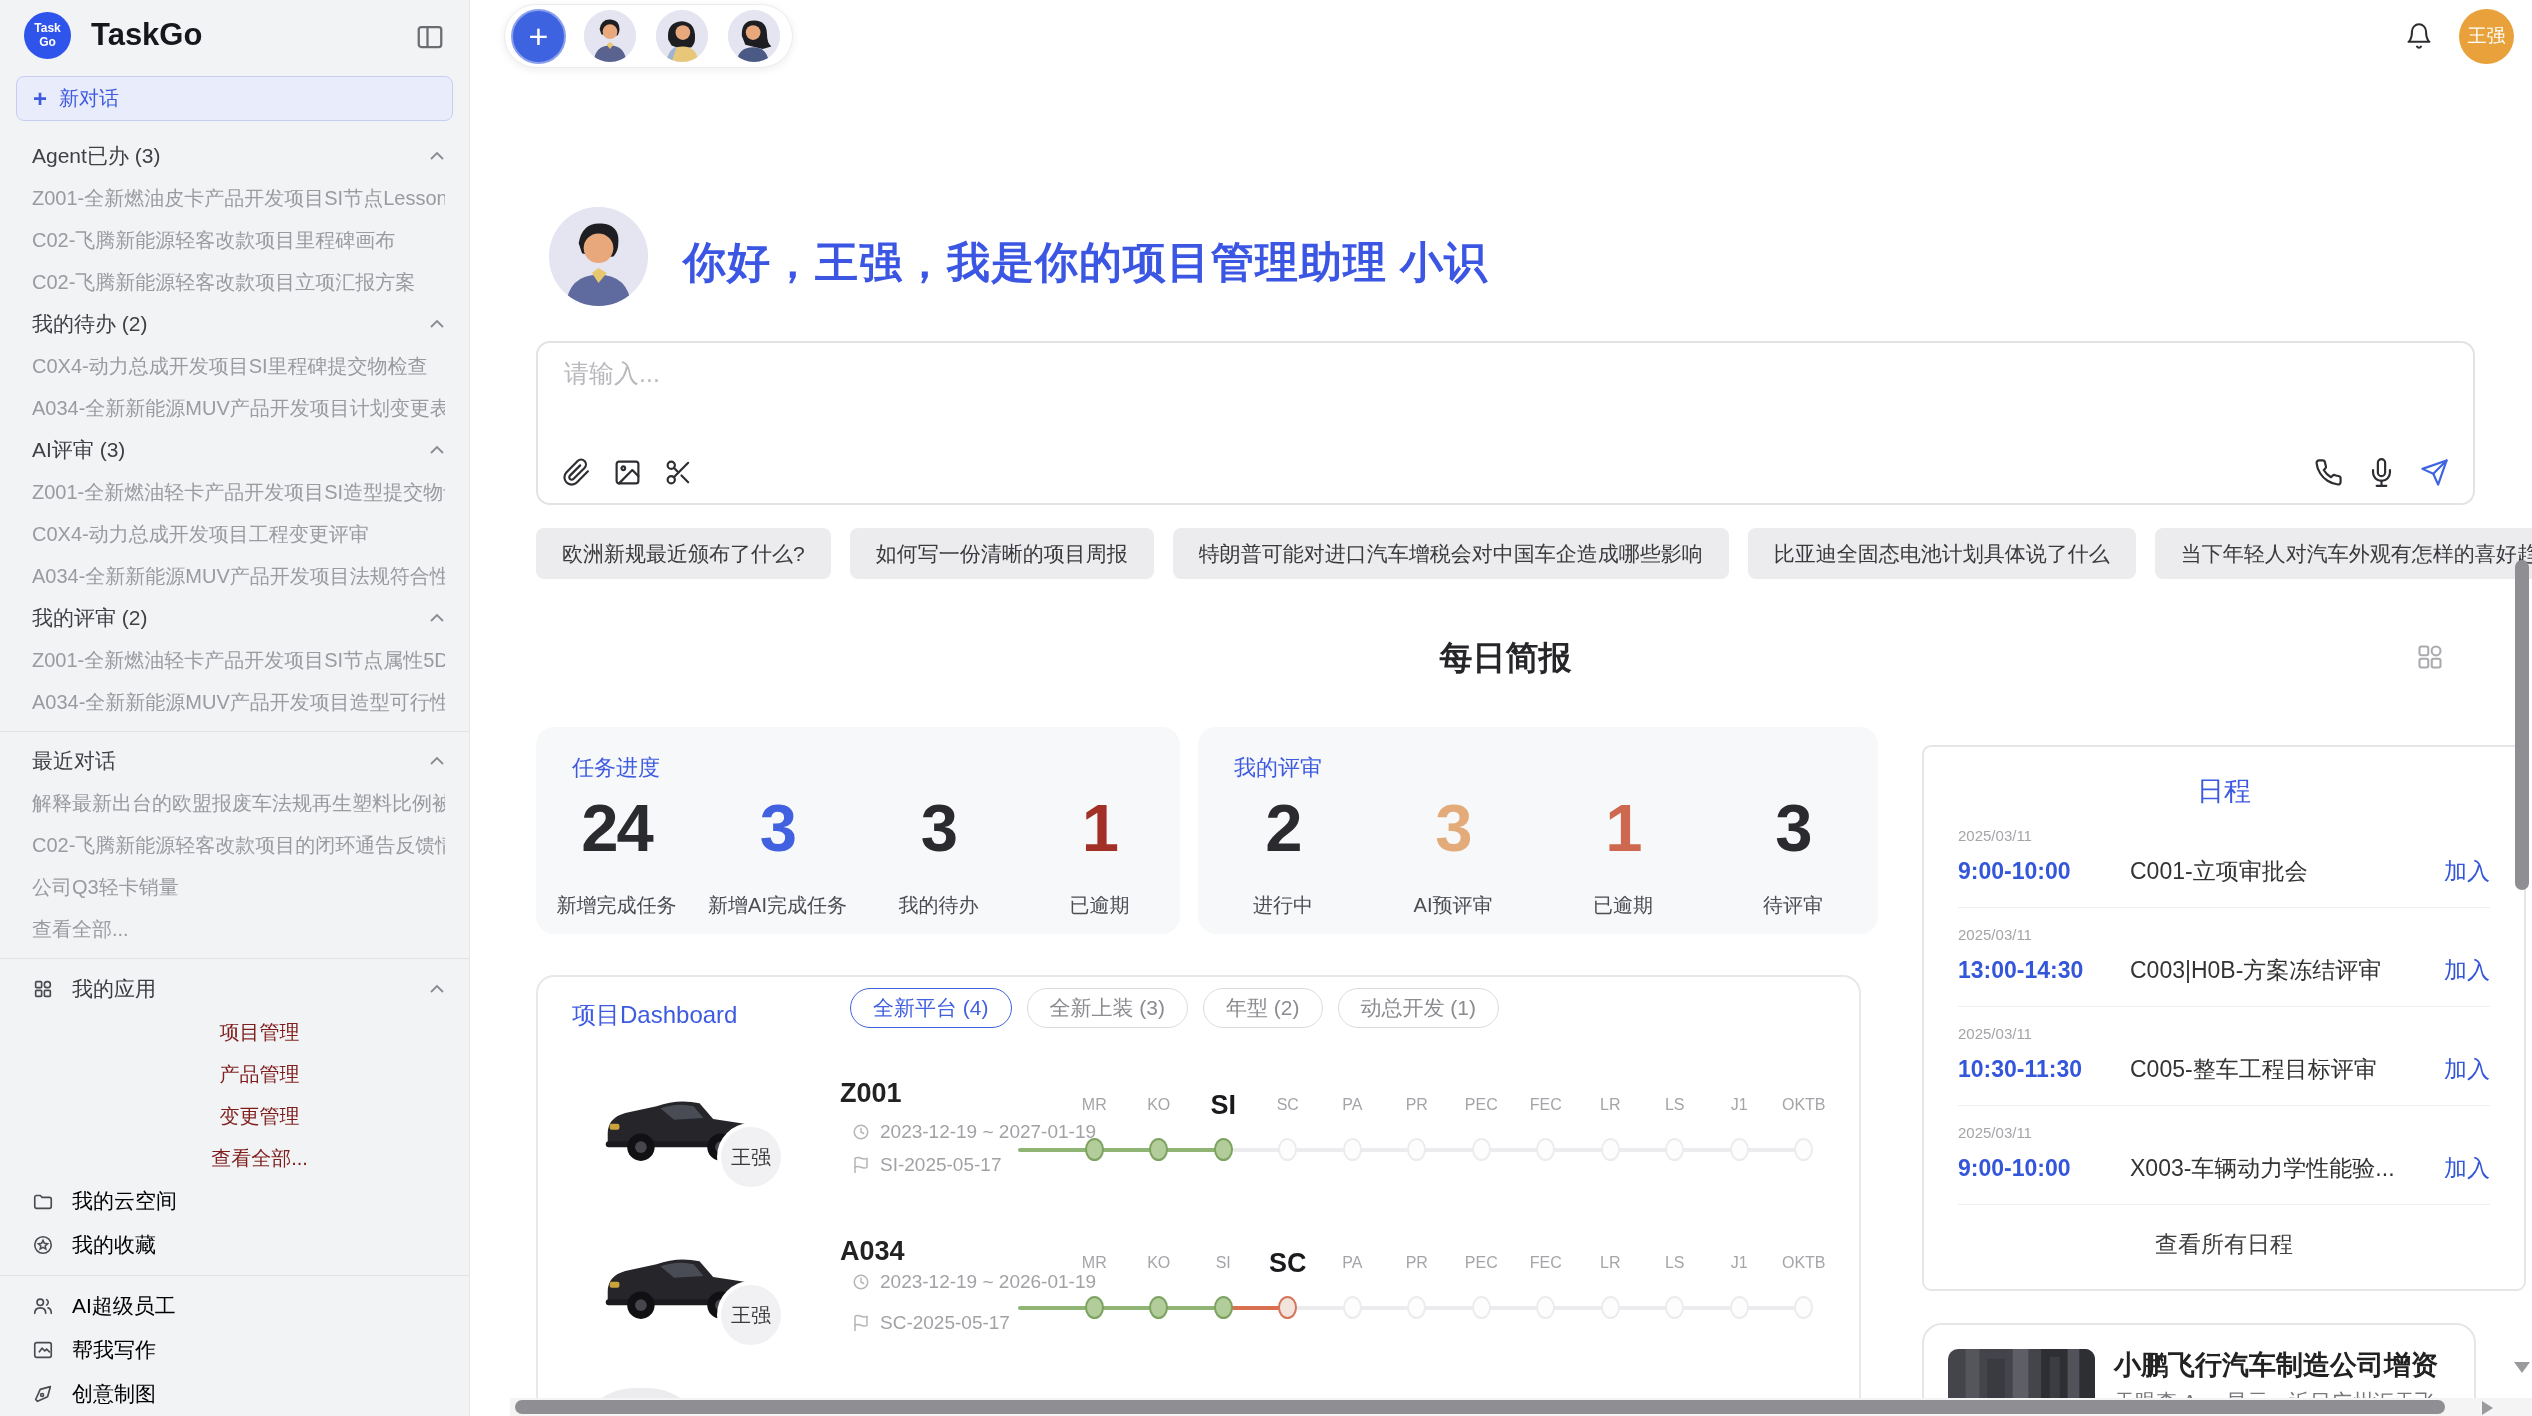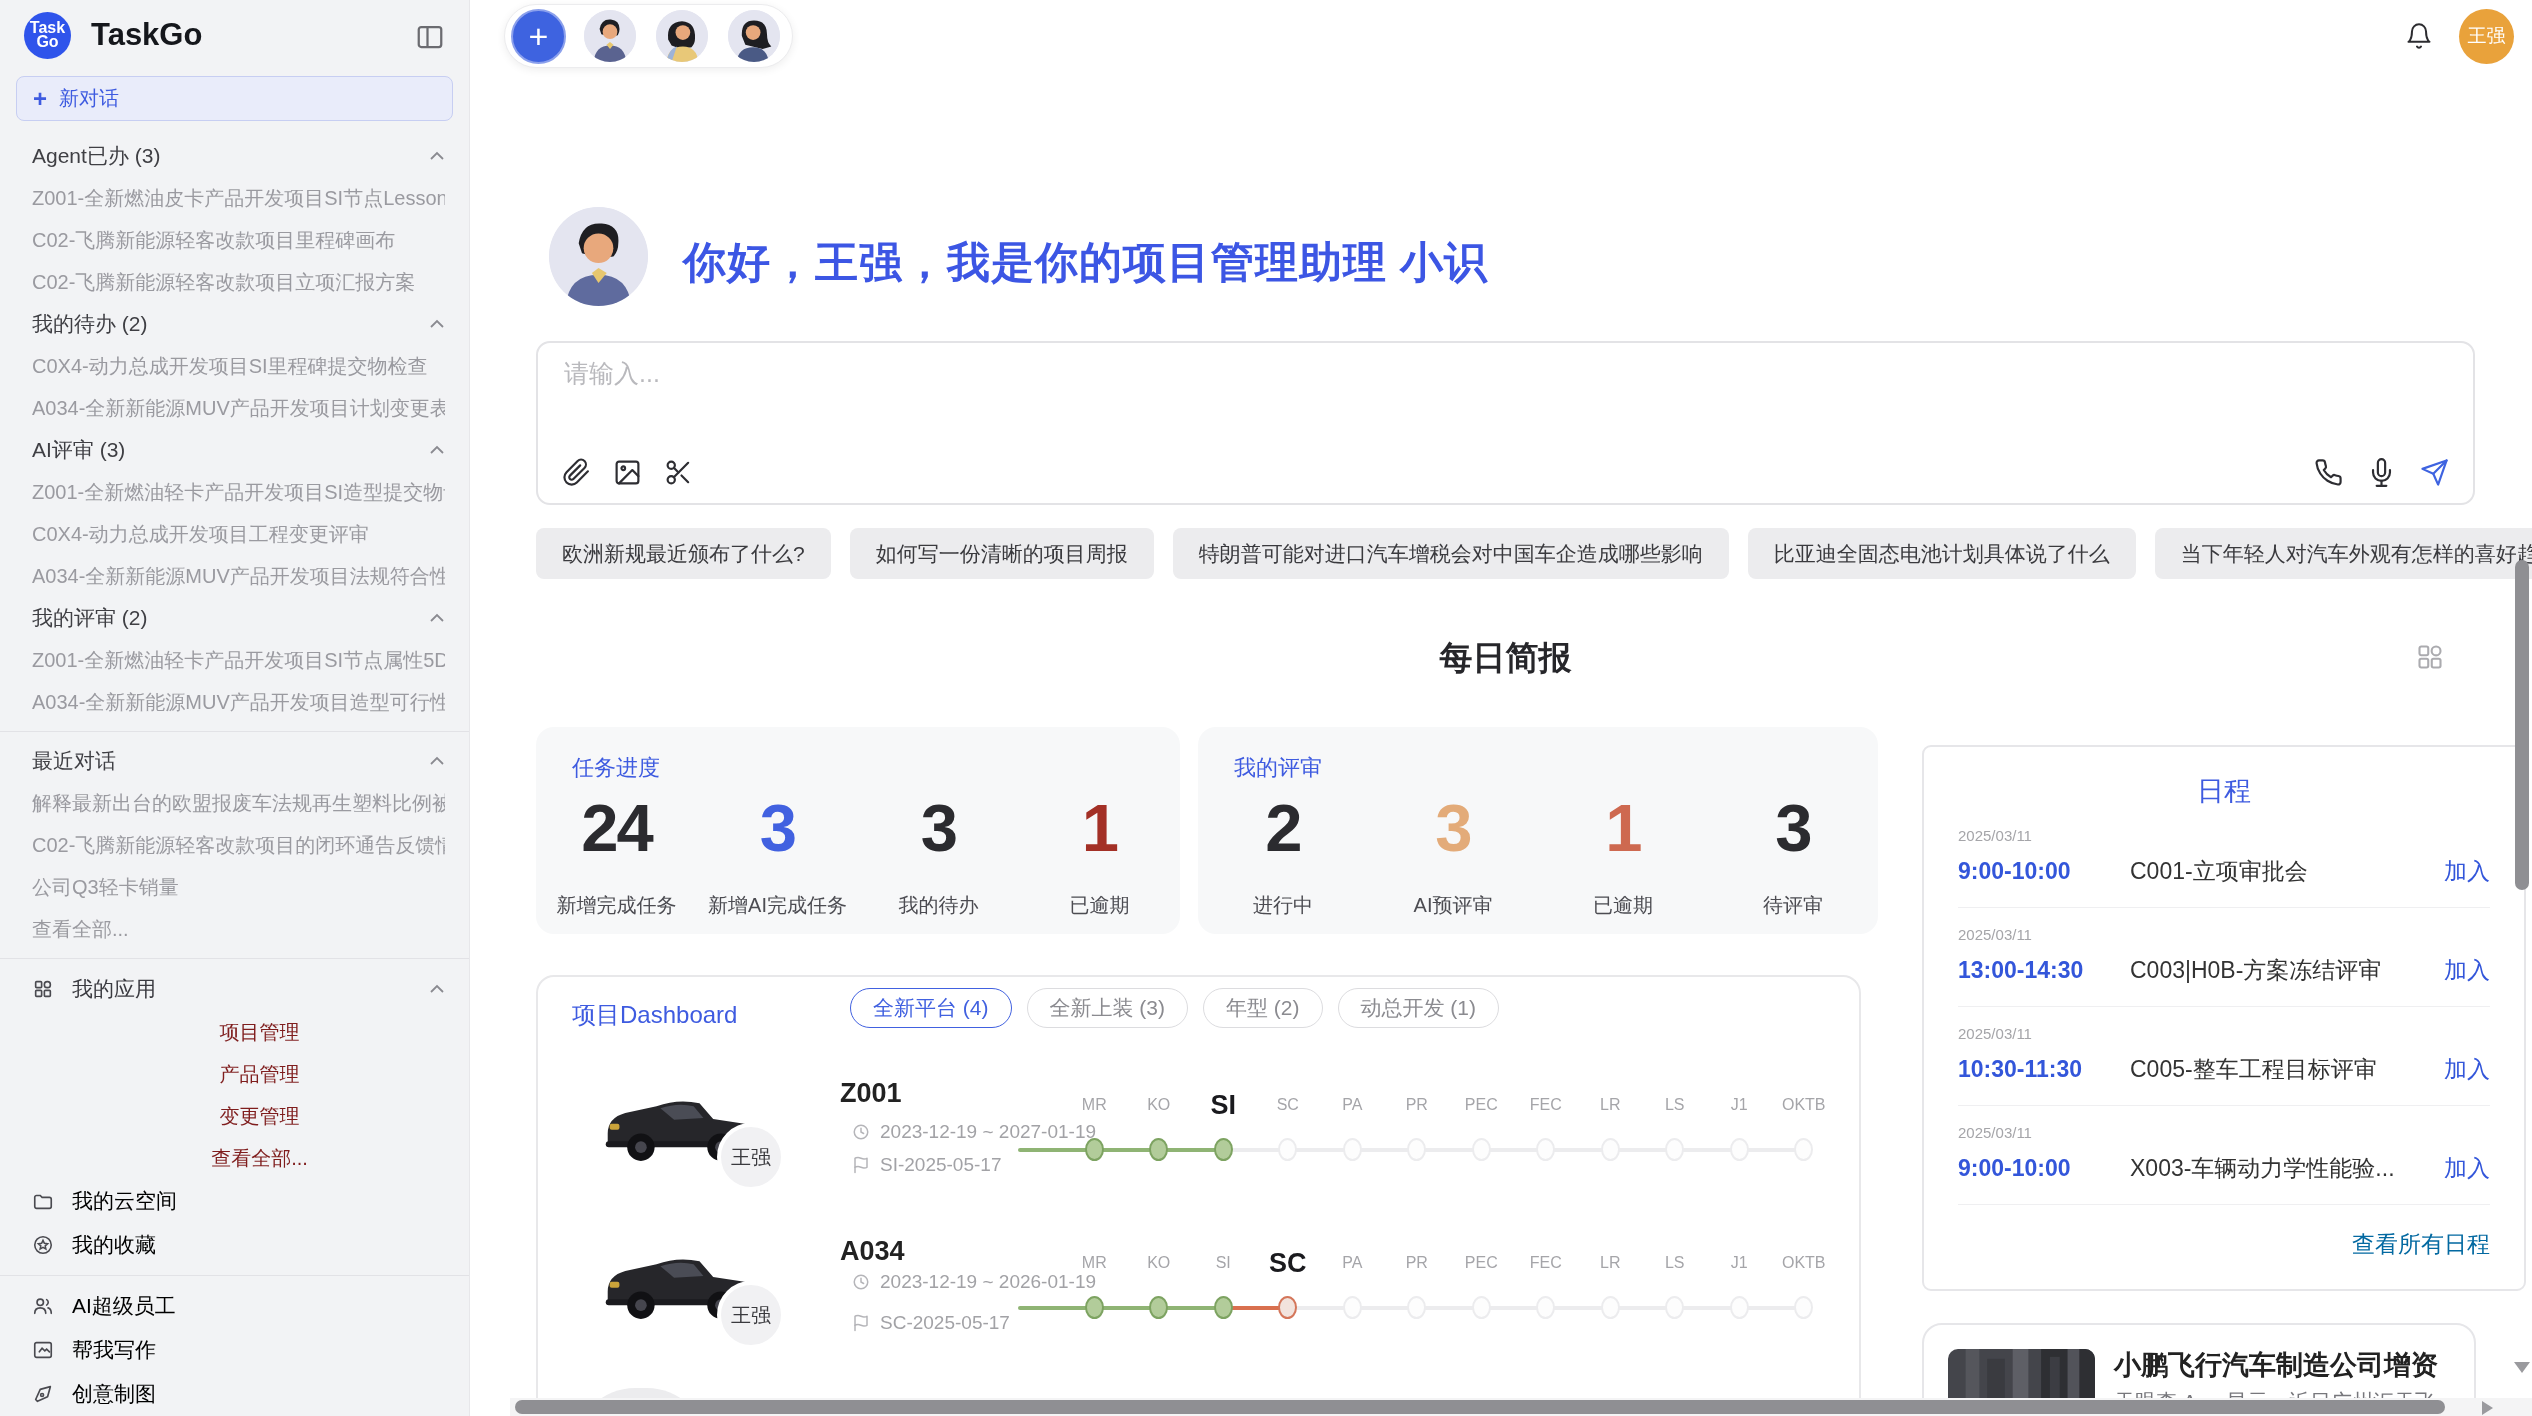--- a/index.html
+++ b/index.html
@@ -6,21 +6,21 @@
   html,body { width:2532px; height:1416px; overflow:hidden; background:#fff;
     font-family:"Liberation Sans","DejaVu Sans",sans-serif; }
   .screen { position:relative; width:2532px; height:1416px; background:#fff; overflow:hidden; }
 
   
   .sidebar { position:absolute; left:0; top:0; width:470px; height:1416px;
     background:#f2f3f5; border-right:1px solid #e7e7ea; overflow:hidden; }
   .logo-row { display:flex; align-items:center; height:70px; padding:0 24px; }
   .logo-circle { width:47px; height:47px; border-radius:50%; background:#2f54eb; color:#fff;
     display:flex; flex-direction:column; align-items:center; justify-content:center;
-    font-size:16px; font-weight:bold; line-height:14px; flex:0 0 auto; }
+    font-size:12px; font-weight:bold; line-height:14px; flex:0 0 auto; }
   .logo-title { font-size:31px; font-weight:bold; color:#15171c; margin-left:20px; flex:1; }
   .collapse-btn { width:30px; height:26px; color:#6b6b70; }
   .new-chat { margin:6px 16px 0 16px; height:45px; border:1px solid #c7cef2; background:#e9ecfa;
     border-radius:8px; display:flex; align-items:center; padding-left:16px; cursor:pointer; }
   .new-chat .plus { color:#3e5be0; font-size:24px; margin-right:12px; font-weight:bold; }
   .new-chat .lbl { color:#3e5be0; font-size:20px; }
 
   .sb-scroll { padding:14px 24px 0 32px; }
   .sb-header { display:flex; align-items:center; justify-content:space-between;
     height:42px; font-size:21px; color:#3f3f44; }
@@ -118,21 +118,21 @@
   .sched-card { position:absolute; left:1922px; top:745px; width:604px; height:546px;
     background:#fff; border:2px solid #e6e6e9; border-radius:9px; padding:0 34px; }
   .sched-title { text-align:center; font-size:27px; color:#3e5be0; margin-top:26px; }
   .sched-item { padding-top:18px; }
   .sched-date { font-size:15px; color:#a5a5a9; }
   .sched-row { display:flex; align-items:center; margin-top:12px; }
   .sched-time { width:172px; font-size:23px; font-weight:bold; color:#3356da; }
   .sched-name { flex:1; font-size:23px; color:#333; white-space:nowrap; overflow:hidden; }
   .sched-join { font-size:23px; color:#3356da; cursor:pointer; }
   .sched-div { height:1px; background:#efeff1; margin-top:20px; }
-  .sched-footer { text-align:right; font-size:23px; color:#0369a1; margin-top:24px; cursor:pointer; }
+  .sched-footer { text-align:center; font-size:23px; color:#404040; margin-top:24px; cursor:pointer; }
 
   
   .news-card { position:absolute; left:1922px; top:1323px; width:554px; height:280px;
     background:#fff; border:2px solid #e6e6e9; border-radius:20px; }
   .news-img { position:absolute; left:24px; top:24px; width:147px; height:147px; border-radius:10px; overflow:hidden; }
   .news-title { position:absolute; left:190px; top:22px; width:340px; font-size:27px; font-weight:bold; color:#222; }
   .news-snippet { position:absolute; left:190px; top:62px; width:340px; font-size:21px; color:#77777c; line-height:30px; }
 
   
   .hscroll-track { position:absolute; left:510px; top:1398px; width:2022px; height:18px; background:#f4f4f5; }

